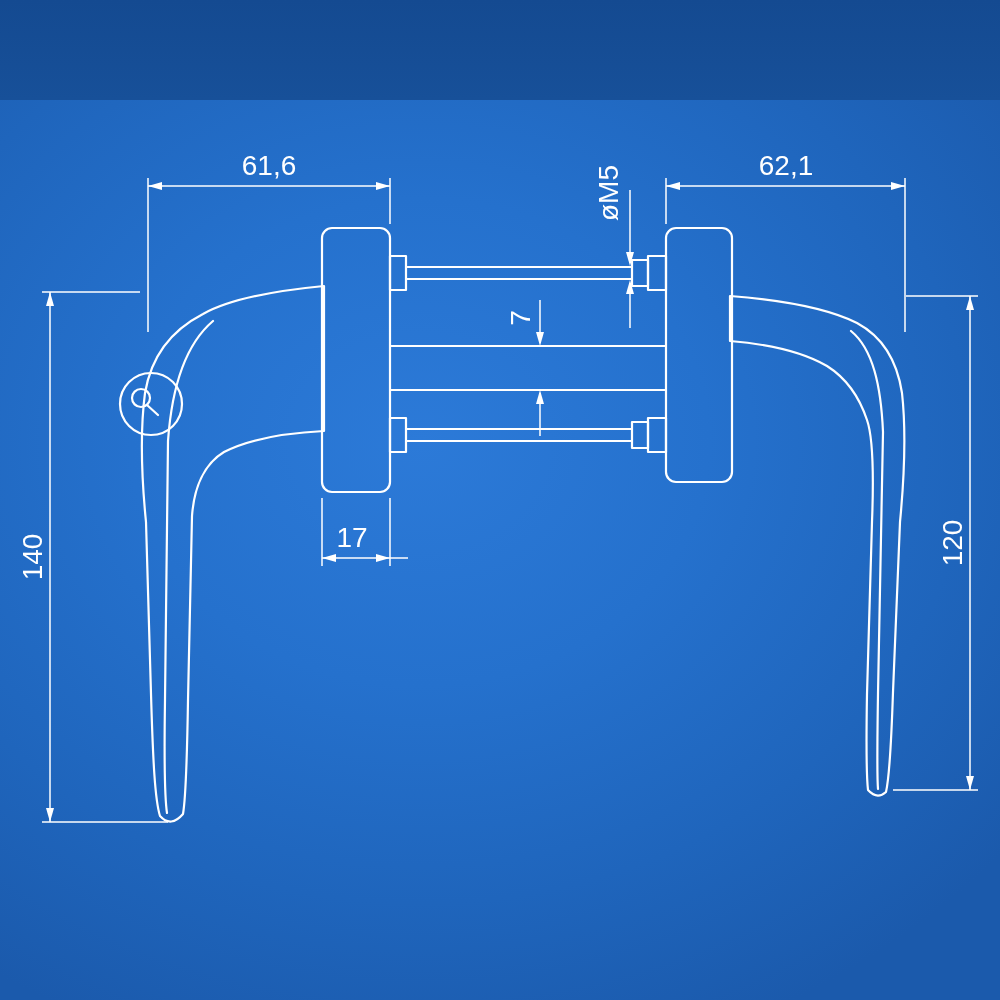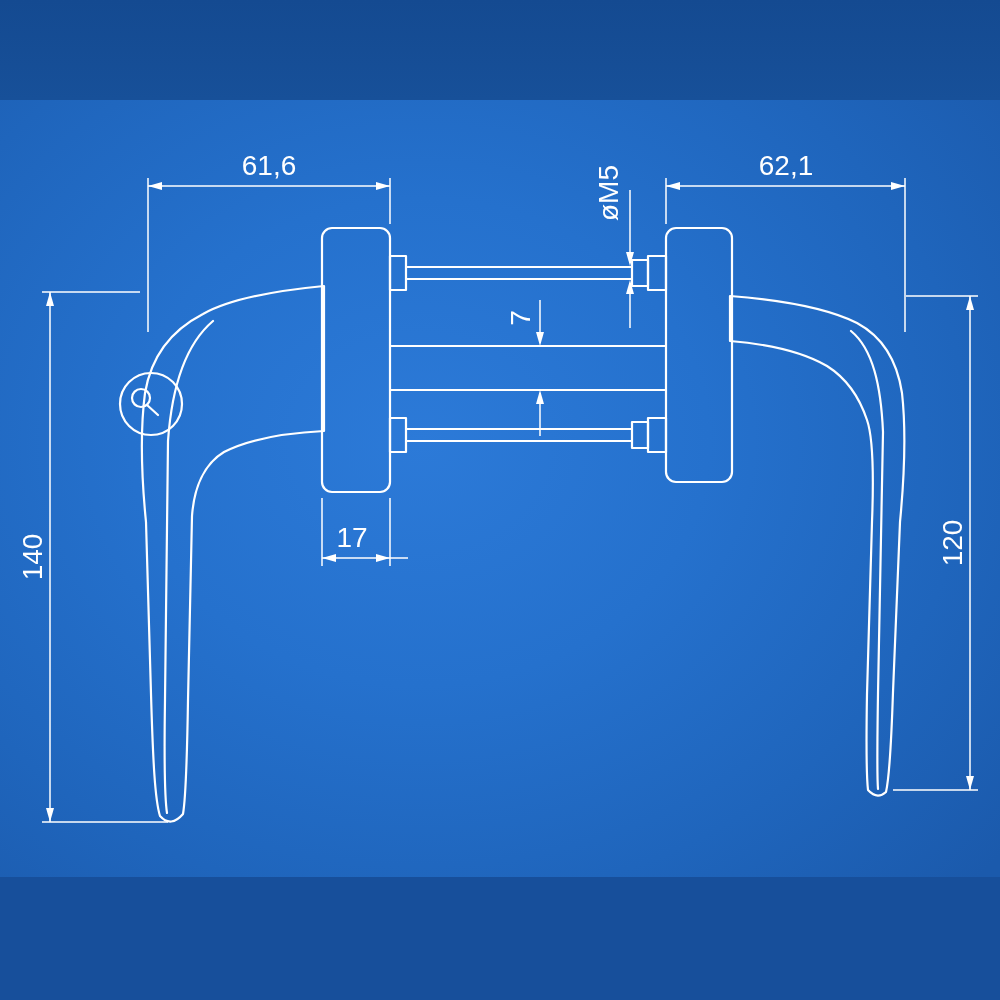--- a/index.html
+++ b/index.html
@@ -1,16 +1,16 @@
 <!DOCTYPE html>
 <html><head>
 <meta charset="utf-8">
 <style>
   html,body{margin:0;padding:0;background:#174f9b;}
-  .stage{position:relative;width:1000px;height:877px;overflow:hidden;background:#164e99;
+  .stage{position:relative;width:1000px;height:1000px;overflow:hidden;background:#164e99;
          font-family:"Liberation Sans",sans-serif;}
   .bg-top{position:absolute;left:0;top:0;width:1000px;height:100px;
           background:linear-gradient(180deg,#144a91 0%,#175099 100%);}
   .bg-main{position:absolute;left:0;top:100px;width:1000px;height:900px;
            background:radial-gradient(ellipse 760px 640px at 42% 38%,
              #2c7ad8 0%,#2571cd 38%,#1f65bc 72%,#1b5aac 100%);}
   svg{position:absolute;left:0;top:0;}
   .obj{stroke:#ffffff;stroke-width:2.2;fill:none;stroke-linecap:round;stroke-linejoin:round;}
   .dim{stroke:#ffffff;stroke-width:1.5;fill:none;}
   .arr{fill:#ffffff;stroke:none;}

